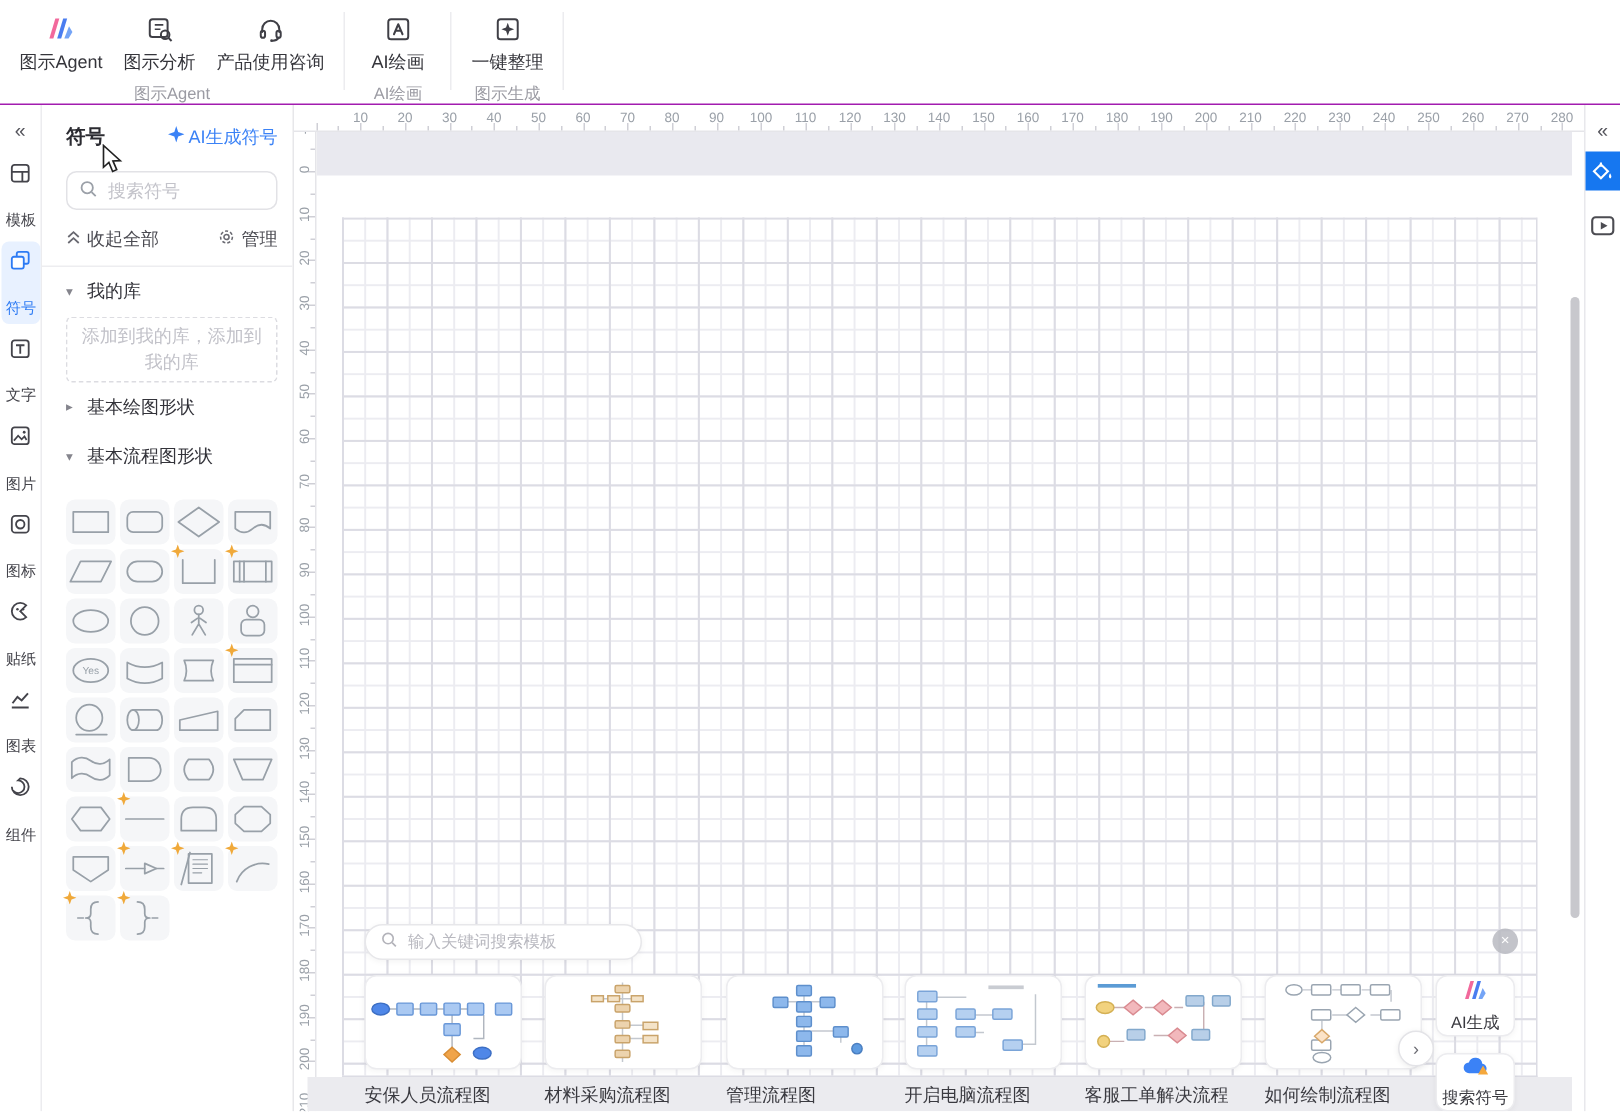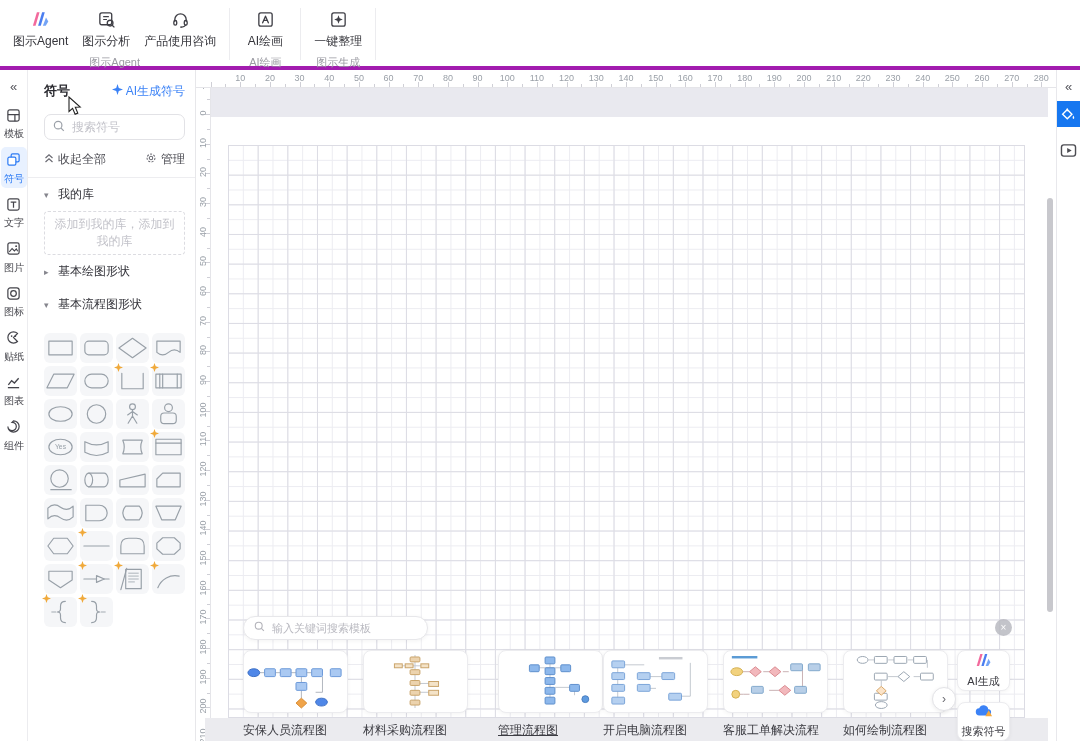--- a/index.html
+++ b/index.html
@@ -1,34 +1,34 @@
 <!DOCTYPE html>
 <html><head>
 <meta charset="utf-8">
 <style>
   html,body{margin:0;padding:0;background:#fff;}
   #app{position:relative;width:1080px;height:741px;overflow:hidden;background:#fff;
        font-family:"Liberation Sans","DejaVu Sans",sans-serif;font-size:12px;color:#3c3c43;
        -webkit-font-smoothing:antialiased;}
   
   #toolbar{position:absolute;left:0;top:0;width:1080px;height:70px;background:#fff;
-           border-bottom:4px solid #a21caf;display:flex;align-items:stretch;padding-left:2px;box-sizing:border-box;}
+           border-bottom:1px solid #a21caf;display:flex;align-items:stretch;padding-left:2px;box-sizing:border-box;}
   .tb-group{display:flex;flex-direction:column;justify-content:flex-start;padding:0 4px;}
   .tb-row{display:flex;align-items:flex-start;}
   .tb-btn{display:flex;flex-direction:column;align-items:center;gap:4px;padding:9px 7px 2px;
           border-radius:4px;cursor:pointer;min-width:44px;}
   .tb-icn{height:20px;display:flex;align-items:center;justify-content:center;}
   .tb-label{font-size:12px;color:#35353b;white-space:nowrap;}
   .tb-group-label{text-align:center;font-size:11px;color:#9b9ba3;margin-top:3px;}
   .tb-sep{width:1px;background:#ececef;margin:8px 2px;height:52px;align-self:flex-start;}
   
   #left-rail{position:absolute;left:0;top:70px;width:28px;bottom:0;background:#fff;
              border-right:1px solid #ececef;display:flex;flex-direction:column;align-items:center;box-sizing:border-box;}
   .rail-collapse{font-size:13px;color:#55555c;margin:10px 0 6px;cursor:pointer;line-height:1;}
-  .rail-item{width:26px;margin:3px 1px;padding:5px 0 4px;display:flex;flex-direction:column;align-items:center;gap:5px;
+  .rail-item{width:26px;margin:3px 1px;padding:5px 0 4px;display:flex;flex-direction:column;align-items:center;gap:19px;
              border-radius:5px;cursor:pointer;color:#44444b;}
   .rail-item .rail-label{font-size:11px;line-height:1.05;text-align:center;color:#44444b;transform:scale(.92);white-space:pre-line;}
   .rail-item.active{background:#e8f1ff;color:#2d7bf4;}
   .rail-item.active .rail-label{color:#2d7bf4;}
   .rail-icn{height:16px;display:flex;align-items:center;justify-content:center;}
   
   #symbol-panel{position:absolute;left:28px;top:70px;width:168px;bottom:0;background:#fff;
                 border-right:1px solid #e7e7ea;box-sizing:border-box;padding:12px 10px 0 16px;overflow:hidden;}
   .sp-header{display:flex;align-items:center;justify-content:space-between;height:18px;}
   .sp-title{font-size:13px;font-weight:bold;color:#2b2b31;}
@@ -727,21 +727,21 @@
                 <rect x="31" y="13" width="8" height="4"></rect>
                 <rect x="42" y="13" width="8" height="4"></rect>
                 <rect x="58" y="13" width="8" height="4"></rect>
                 <rect x="66" y="31" width="10" height="5"></rect>
                 <rect x="66" y="40" width="10" height="5"></rect>
               </g>
             </svg>
           </div>
           <div class="tpl-title">材料采购流程图</div>
         </div>
-        <div class="tpl-card" style="left: 302px; text-decoration: underline;">
+        <div class="tpl-card" style="left: 288px;">
           <div class="tpl-thumb">
             <svg viewBox="0 0 105 62" fill="none" stroke-width="1">
               <g stroke="#c3c8cf">
                 <path d="M52,6 v48 M36,17 h32 M57,37 h20 M77,37 v8"></path>
               </g>
               <g fill="#8db8ec" stroke="#5e8fcc">
                 <rect x="47" y="6" width="10" height="7" rx="1"></rect>
                 <rect x="47" y="17" width="10" height="7" rx="1"></rect>
                 <rect x="47" y="27" width="10" height="7" rx="1"></rect>
                 <rect x="47" y="37" width="10" height="7" rx="1"></rect>

